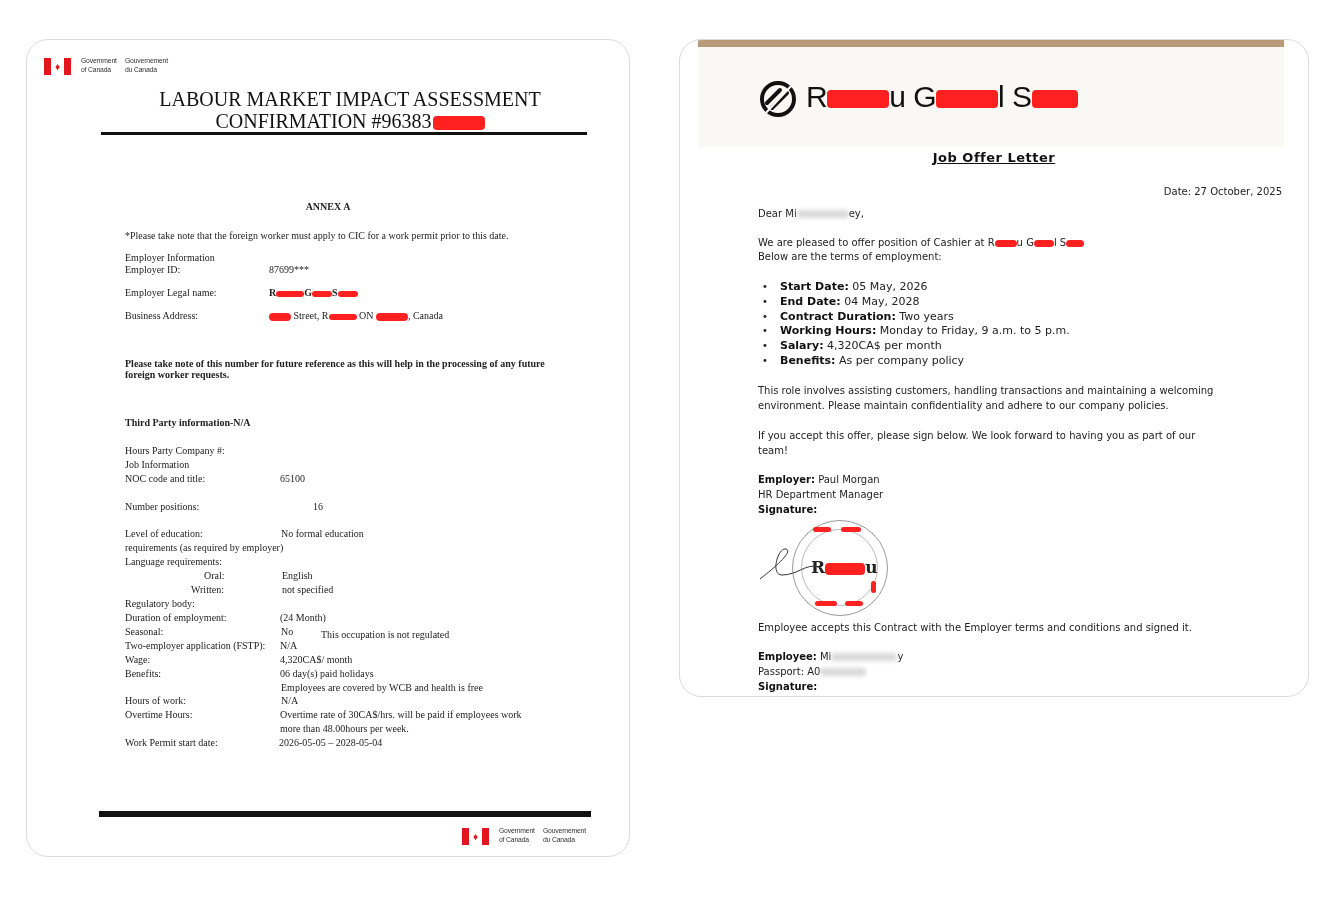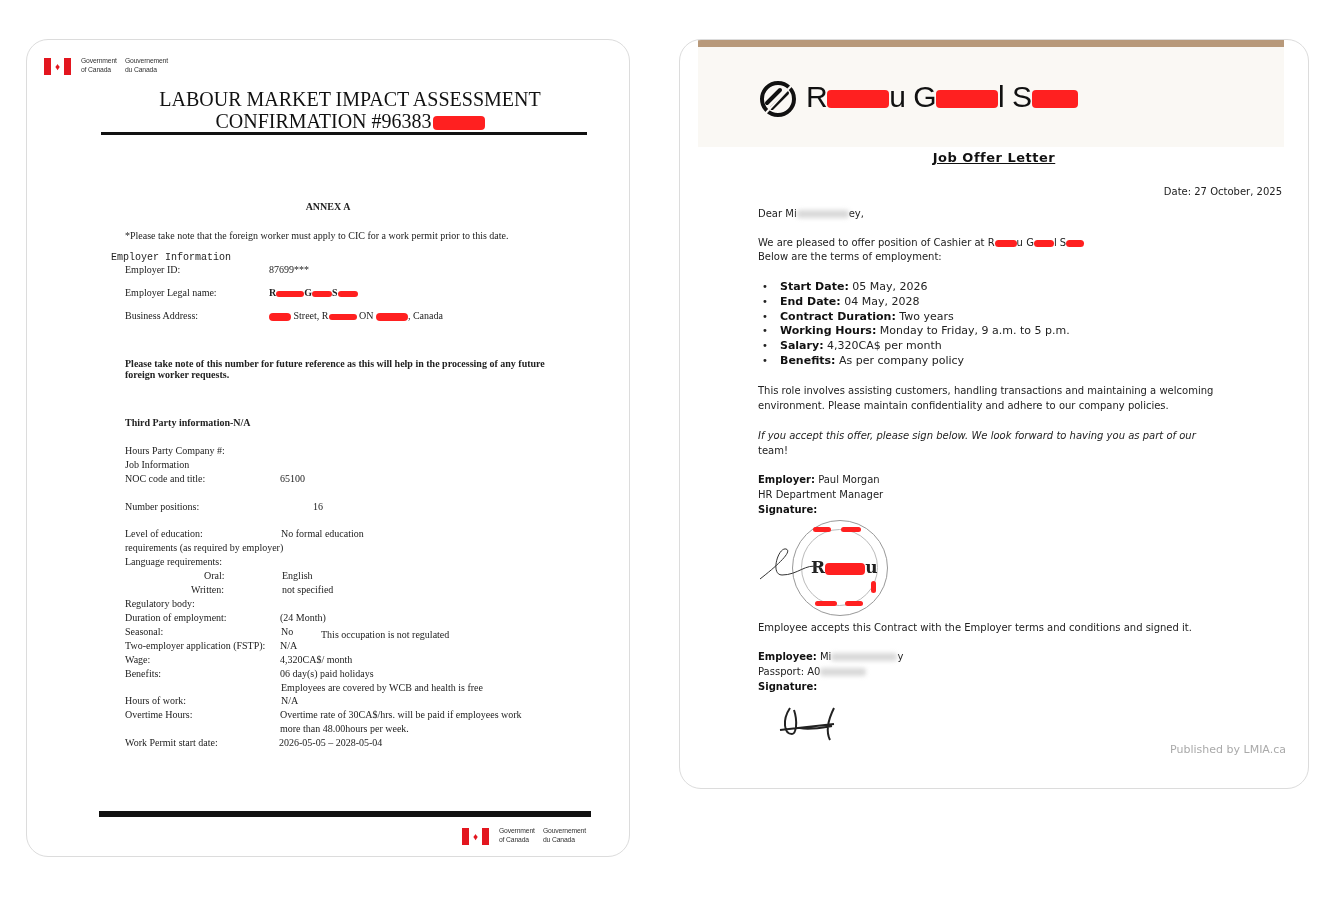--- a/index.html
+++ b/index.html
@@ -7,21 +7,21 @@
   body { position: relative; font-family: "Liberation Sans", sans-serif; color: #111; }
 
   .card {
     position: absolute;
     background: #fff;
     border: 1px solid #dcdcdc;
     border-radius: 22px;
     overflow: hidden;
   }
   #lmia-card { left: 26px; top: 39px; width: 604px; height: 818px; }
-  #offer-card { left: 679px; top: 39px; width: 630px; height: 750px; }
+  #offer-card { left: 679px; top: 39px; width: 630px; height: 658px; }
 
   
   .serif { font-family: "Liberation Serif", serif; }
   .gov-logo { position: absolute; display: flex; align-items: flex-start; }
   .flag { position: relative; width: 27px; height: 17px; background: #fff; margin-right: 10px; margin-top: 2px; }
   .flag .bar-l, .flag .bar-r { position: absolute; top: 0; width: 7px; height: 17px; background: #e3161f; }
   .flag .bar-l { left: 0; } .flag .bar-r { right: 0; }
   .flag .leaf { position: absolute; left: 9px; top: 3px; width: 9px; height: 11px; color: #e3161f; font-size: 10px; line-height: 11px; text-align: center; }
   .gov-text { font-family: "Liberation Sans", sans-serif; font-size: 8px; line-height: 9px; color: #333; letter-spacing: -0.2px; transform: scaleX(0.85); transform-origin: left top; }
   .gov-col { margin-right: 8px; }
@@ -91,21 +91,21 @@
 
   <div id="lmia-title" class="serif">
     <span class="title-line">LABOUR MARKET IMPACT ASSESSMENT</span>
     <span class="title-line"><span>CONFIRMATION #96383</span><span class="redact" style="width:52px;height:14px;margin-left:1px;"></span></span>
   </div>
   <div id="lmia-rule"></div>
 
   <div class="lm bold" id="annex" style="top:160px;">ANNEX A</div>
   <div class="lm" style="left:98px; top:189px;">*Please take note that the foreign worker must apply to CIC for a work permit prior to this date.</div>
 
-  <div class="lm" style="left:84px; top:211px;font-family:Liberation Mono, monospace;">Employer Information</div>
+  <div class="lm" style="left:98px; top:211px;">Employer Information</div>
   <div class="lm" style="left:98px; top:223px;">Employer ID:</div>
   <div class="lm val" style="left:242px; top:223px;">87699***</div>
 
   <div class="lm" style="left:98px; top:246px;">Employer Legal name:</div>
   <div class="lm bold" style="left:242px; top:246px;">
     <span>R</span><span class="redact" style="width:28px;height:6px;"></span><span>G</span><span class="redact" style="width:20px;height:6px;"></span><span>S</span><span class="redact" style="width:20px;height:6px;"></span>
   </div>
 
   <div class="lm" style="left:98px; top:269px;">Business Address:</div>
   <div class="lm" style="left:242px; top:269px;">
@@ -218,21 +218,21 @@
     <li><b>End Date:</b><span> 04 May, 2028</span></li>
     <li><b>Contract Duration:</b><span> Two years</span></li>
     <li><b>Working Hours:</b><span> Monday to Friday, 9 a.m. to 5 p.m.</span></li>
     <li><b>Salary:</b><span> 4,320CA$ per month</span></li>
     <li><b>Benefits:</b><span> As per company policy</span></li>
   </ul>
 
   <div class="of" style="left:78px; top:344px;">This role involves assisting customers, handling transactions and maintaining a welcoming</div>
   <div class="of" style="left:78px; top:359px;">environment. Please maintain confidentiality and adhere to our company policies.</div>
 
-  <div class="of" style="left:78px; top:389px;font-style:italic;">If you accept this offer, please sign below. We look forward to having you as part of our</div>
+  <div class="of" style="left:78px; top:389px;">If you accept this offer, please sign below. We look forward to having you as part of our</div>
   <div class="of" style="left:78px; top:404px;">team!</div>
 
   <div class="of" style="left:78px; top:433px;"><b>Employer:</b><span> Paul Morgan</span></div>
   <div class="of" style="left:78px; top:448px;">HR Department Manager</div>
   <div class="of" style="left:78px; top:463px;"><b>Signature:</b></div>
 
   <div class="stamp">
     <div class="stamp-inner"></div>
     <div class="stamp-red" style="left:20px; top:6px; width:18px; height:5px;"></div>
     <div class="stamp-red" style="left:48px; top:6px; width:20px; height:5px;"></div>

